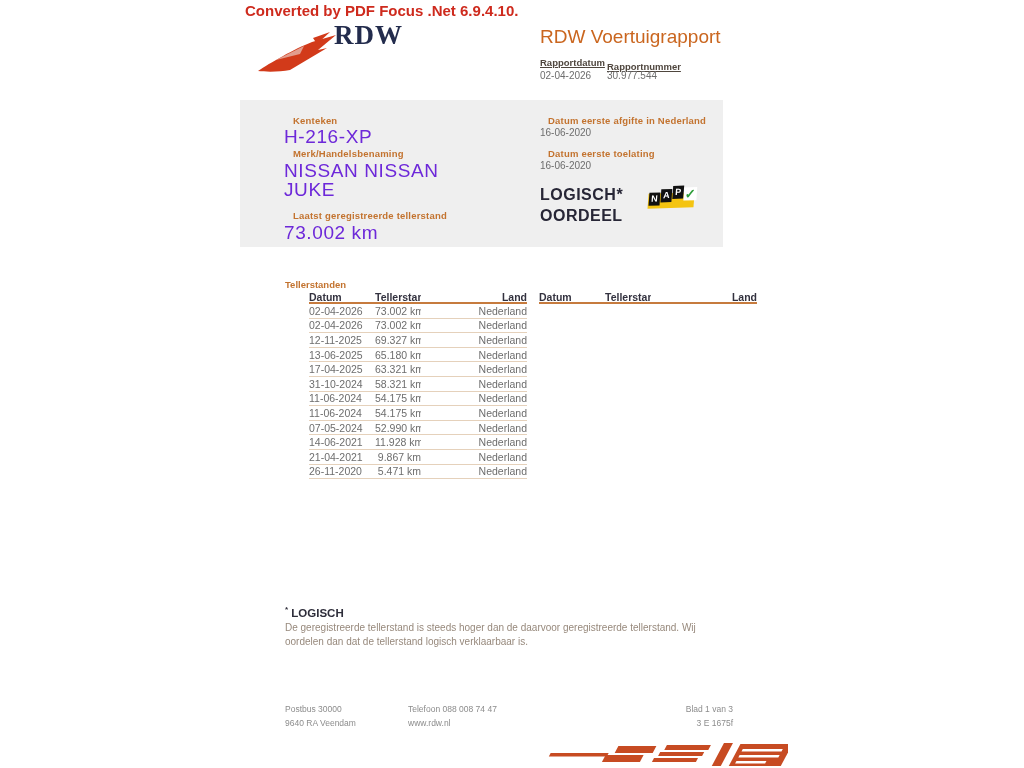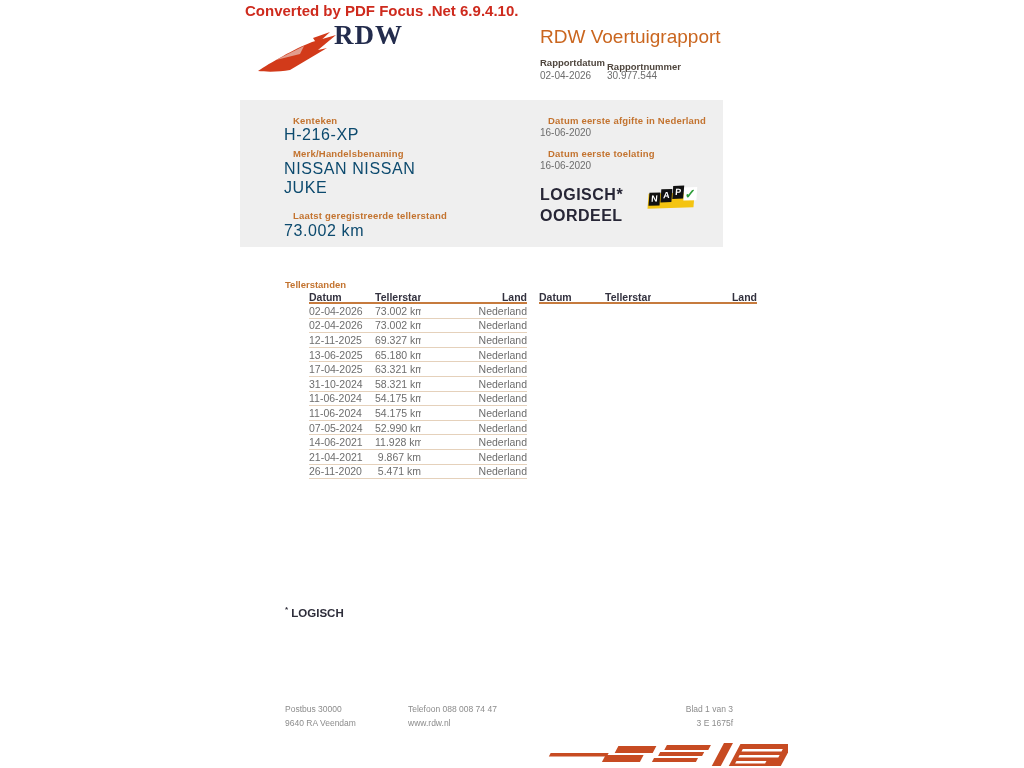--- a/index.html
+++ b/index.html
@@ -13,31 +13,31 @@
   .notice1 { left:245px; top:2px; font-size:15px; font-weight:bold; color:#ce2a1d; }
   .notice2 { left:247px; top:36px; font-size:13.5px; font-style:italic; color:#d23020; white-space:nowrap; z-index:5; }
 
   
   .logo-text { left:334px; top:20px; font-family:"Liberation Serif", serif; font-weight:bold;
                font-size:27px; color:#232c4d; letter-spacing:1px; z-index:2; }
   .logo-swoosh { left:256px; top:30px; width:88px; height:44px; z-index:3; }
 
   
   .report-title { left:540px; top:26px; font-size:19px; color:#ca661f; z-index:4; }
-  .meta-label { font-size:9.5px; font-weight:bold; color:#4f463e; }
+  .meta-label { font-size:9.5px; font-weight:bold; color:#4f463e;text-decoration:underline; }
   .meta-value { font-size:10px; color:#6d6d6d; }
   .meta-date-label { left:540px; top:57px; }
   .meta-date-value { left:540px; top:70px; }
   .meta-num-label  { left:607px; top:61px; }
   .meta-num-value  { left:607px; top:70px; }
 
   
   .summary-box { left:240px; top:100px; width:483px; height:147px; background:#efefef; }
   .olabel { position:absolute; font-size:9.5px; font-weight:bold; color:#c3732f; letter-spacing:0.2px;padding-left:8px; }
-  .bigval { position:absolute; font-size:16px; color:#0c4a6e; letter-spacing:0.6px; }
+  .bigval { position:absolute; font-size:19px; color:#6d28d9; letter-spacing:0.6px; }
   .smallval { position:absolute; font-size:10px; color:#6d6d6d; }
   .kenteken-label { left:45px; top:15px; }
   .kenteken-value { left:44px; top:26px; }
   .merk-label { left:45px; top:48px; }
   .merk-line1 { left:44px; top:60px; }
   .merk-line2 { left:44px; top:79px; }
   .teller-label { left:45px; top:110px; }
   .teller-value { left:44px; top:122px; }
   .afgifte-label { left:300px; top:15px; }
   .afgifte-value { left:300px; top:27px; }
@@ -209,20 +209,21 @@
   <div class="abs mtable right">
     <div class="trow head">
       <div class="tcell c0">Datum</div>
       <div class="tcell c1h">Tellerstand</div>
       <div class="tcell c2">Land</div>
     </div>
     <div></div>
   </div>
 
   <div class="abs note-title"><sup>*</sup><span> LOGISCH</span></div>
+  <div class="abs note-body">De geregistreerde tellerstand is steeds hoger dan de daarvoor geregistreerde tellerstand. Wij oordelen dan dat de tellerstand logisch verklaarbaar is.</div>
 
   <div class="abs footer f-addr1">Postbus 30000</div>
   <div class="abs footer f-addr2">9640 RA Veendam</div>
   <div class="abs footer f-phone">Telefoon 088 008 74 47</div>
   <div class="abs footer f-web">www.rdw.nl</div>
   <div class="abs footer f-page">Blad 1 van 3</div>
   <div class="abs footer f-code">3 E 1675f</div>
 
   <svg class="abs bottom-swoosh" viewBox="0 0 250 24">
     <g fill="#c74b22" transform="skewX(-28)">

